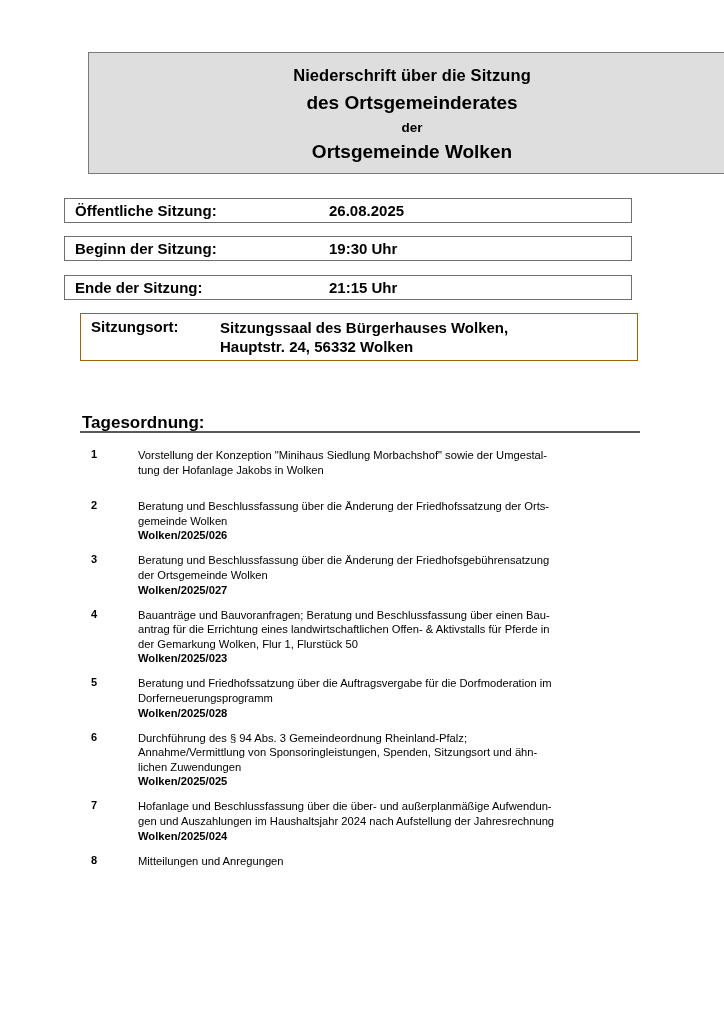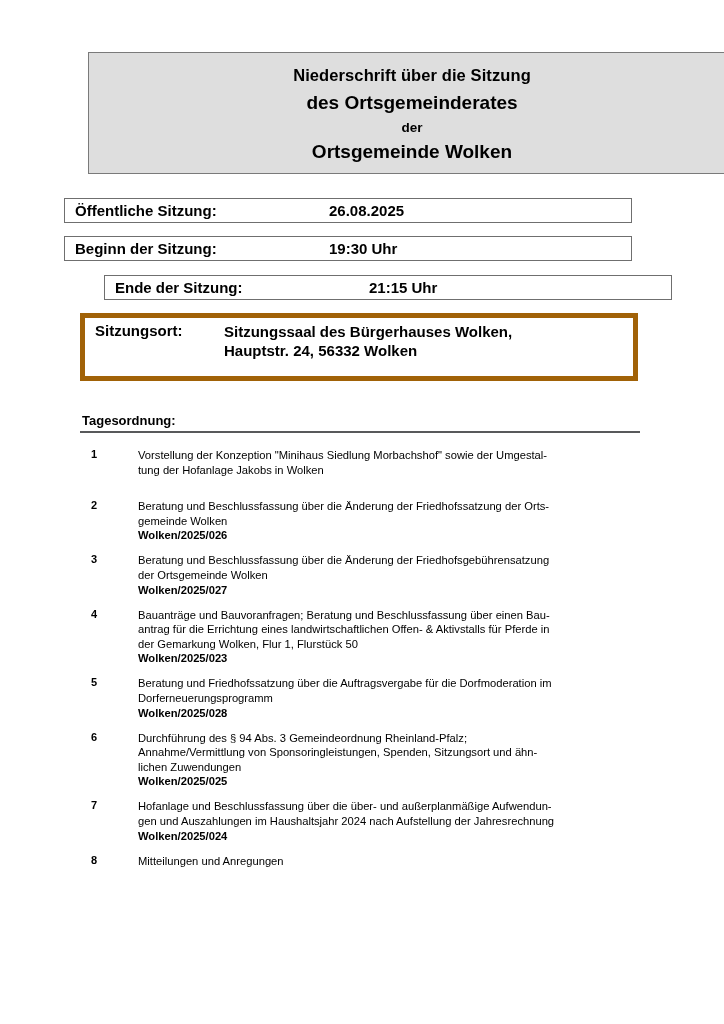--- a/index.html
+++ b/index.html
@@ -86,31 +86,31 @@
     position: absolute;
     left: 264px;
     top: 3px;
     font-size: 15px;
     font-weight: bold;
     white-space: nowrap;
   }
 
   #row-public   { top: 198px; }
   #row-start    { top: 236px; }
-  #row-end      { top: 275px; margin-left: 40px; }
+  #row-end      { top: 275px; }
 
   
   .venue-box {
     position: absolute;
     left: 80px;
     top: 313px;
     width: 558px;
-    height: 68px;
+    height: 48px;
     box-sizing: border-box;
-    border: 5px solid #a16207;
+    border: 1px solid #a16207;
     background: #ffffff;
   }
   .venue-box .label {
     position: absolute;
     left: 10px;
     top: 4px;
     font-size: 15px;
     font-weight: bold;
     white-space: nowrap;
   }
@@ -122,21 +122,21 @@
     font-weight: bold;
     line-height: 19px;
     white-space: nowrap;
   }
 
   
   .agenda-heading {
     position: absolute;
     left: 82px;
     top: 413px;
-    font-size: 13px;
+    font-size: 17px;
     font-weight: bold;
   }
   .agenda-rule {
     position: absolute;
     left: 80px;
     top: 431px;
     width: 560px;
     height: 0;
     border-top: 2px solid #58595b;
   }

